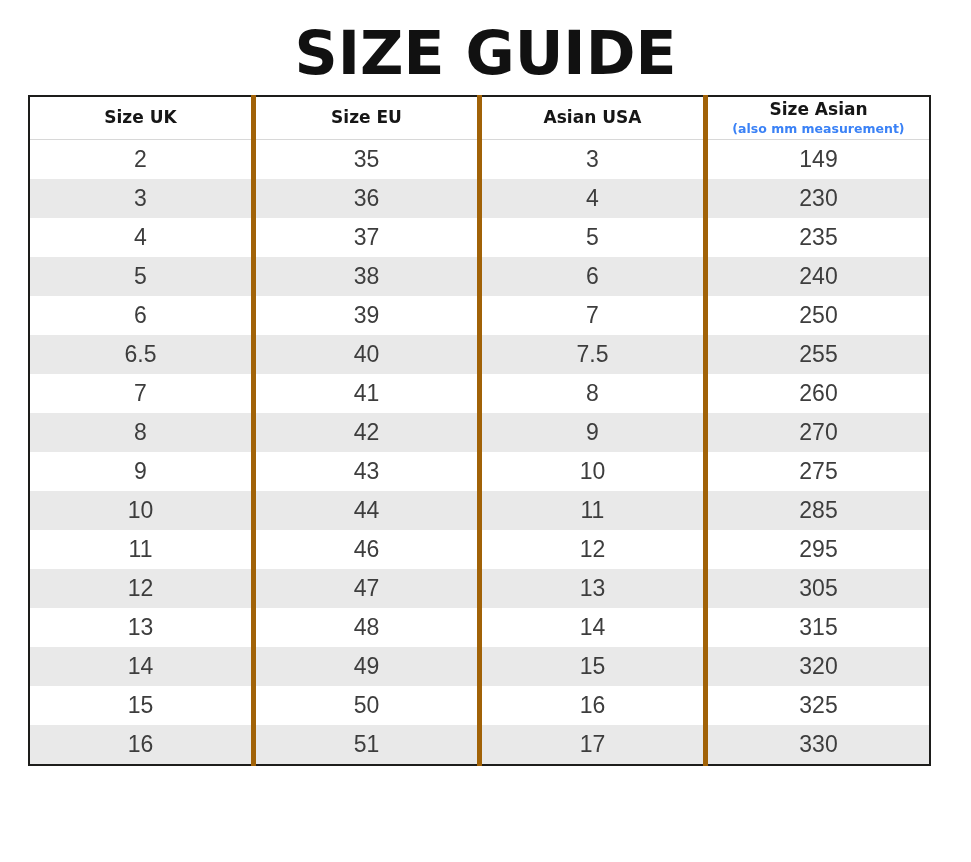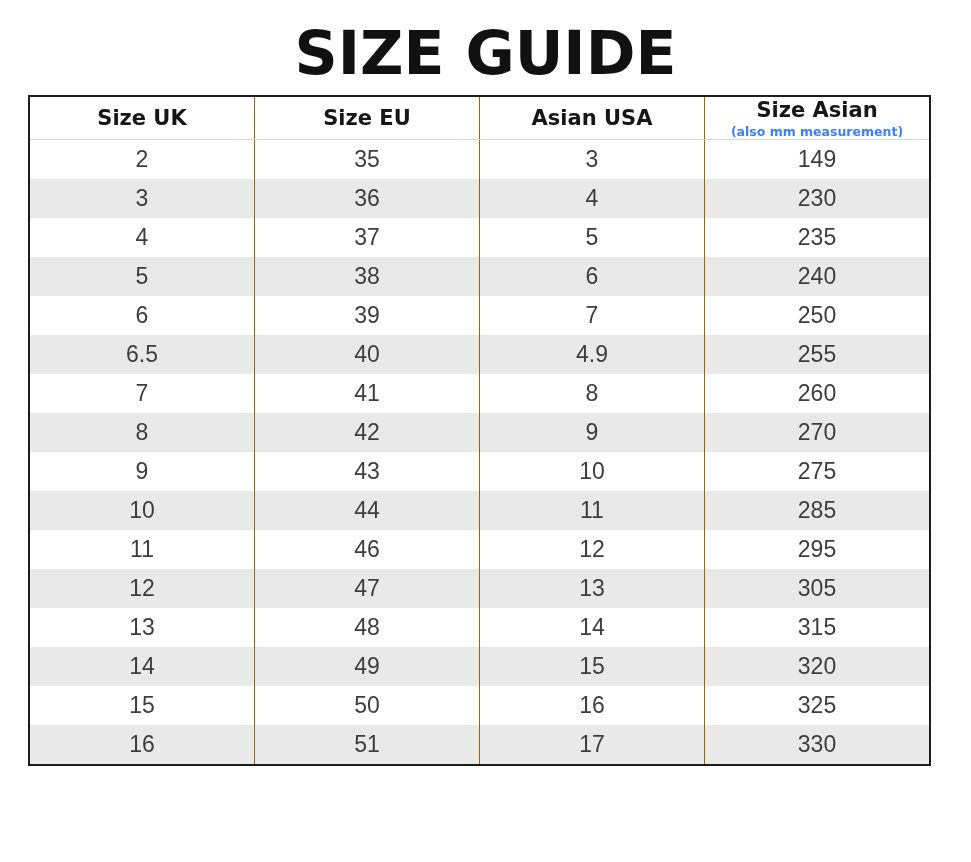--- a/index.html
+++ b/index.html
@@ -36,31 +36,31 @@
   }
   table.size-table th,
   table.size-table td {
     width: 25%;
     text-align: center;
     vertical-align: middle;
     padding: 0;
   }
   table.size-table th + th,
   table.size-table td + td {
-    border-left: 1px solid #a16207;
+    border-left: 5px solid #a16207;
   }
   thead th {
     border-bottom: 1px solid #d8d8d8;
     height: 42px;
     color: #161616;
   }
   .hlabel {
     font-family: "DejaVu Sans", "Liberation Sans", sans-serif;
     font-weight: bold;
-    font-size: 21px;
+    font-size: 17px;
     line-height: 1.15;
     color: #161616;
   }
   .hsub {
     font-family: "DejaVu Sans", "Liberation Sans", sans-serif;
     font-weight: bold;
     font-size: 12.5px;
     line-height: 1.1;
     margin-top: 3px;
     color: #3b82f6;
@@ -124,21 +124,21 @@
       </tr>
       <tr>
         <td>6</td>
         <td>39</td>
         <td>7</td>
         <td>250</td>
       </tr>
       <tr>
         <td>6.5</td>
         <td>40</td>
-        <td>4.9</td>
+        <td>7.5</td>
         <td>255</td>
       </tr>
       <tr>
         <td>7</td>
         <td>41</td>
         <td>8</td>
         <td>260</td>
       </tr>
       <tr>
         <td>8</td>

